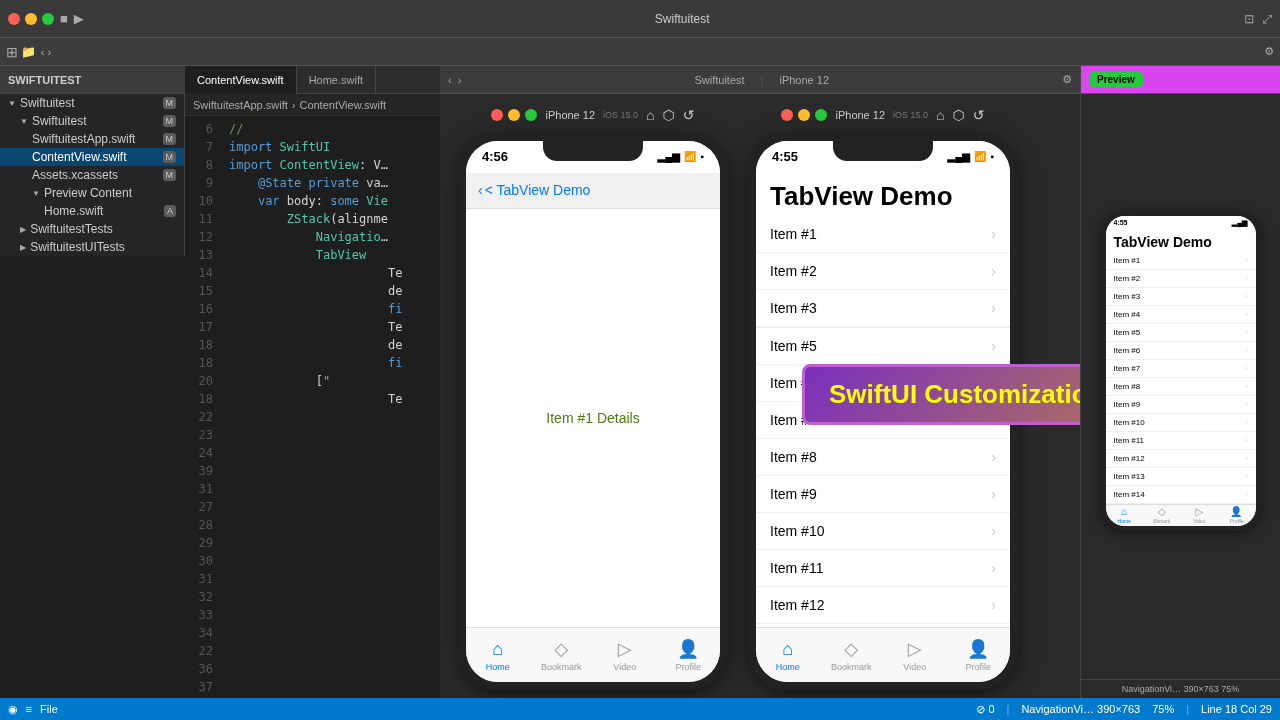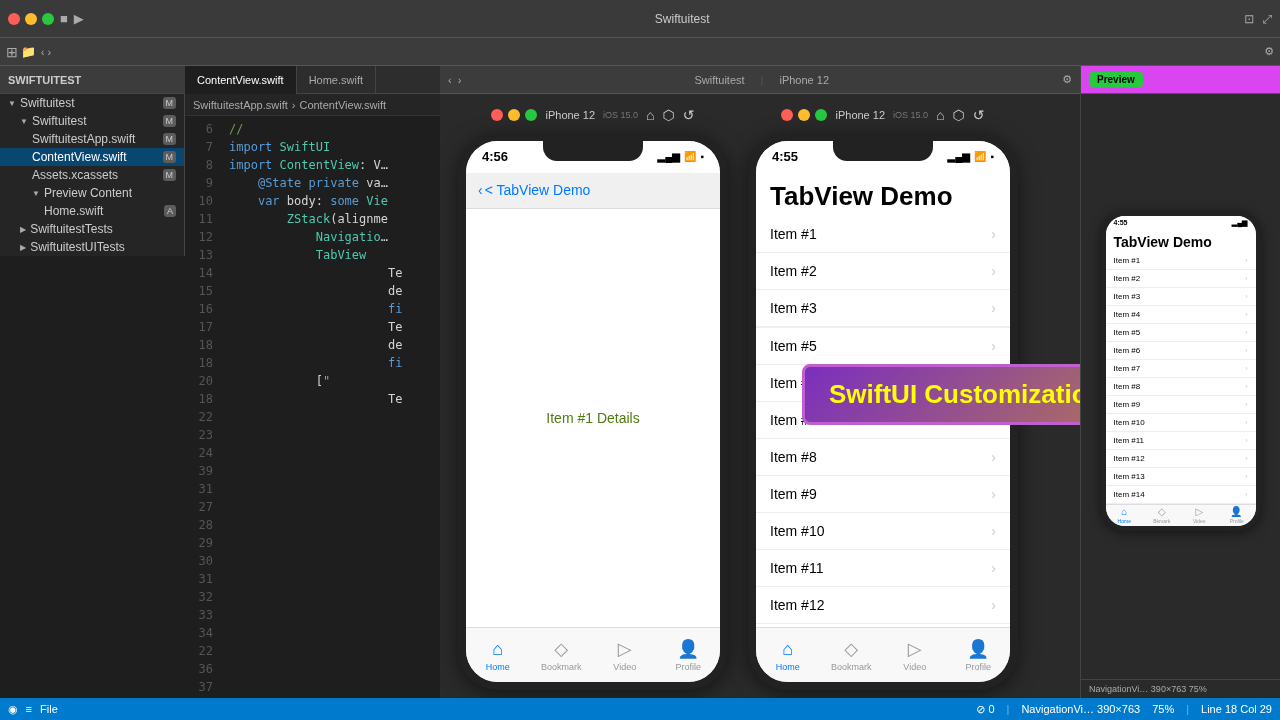--- a/index.html
+++ b/index.html
@@ -390,21 +390,21 @@
       color: #999;
       gap: 1px;
     }
     .mini-tab-item.active { color: #007aff; }
     .mini-tab-icon { font-size: 10px; }
 
     #preview-info {
       padding: 4px 8px;
       color: #aaa;
       font-size: 9px;
-      text-align: left;
+      text-align: center;
       border-top: 1px solid #444;
       margin-top: 32px;
     }
 
     
     #status-bar {
       height: 22px;
       background: #007acc;
       display: flex;
       align-items: center;

